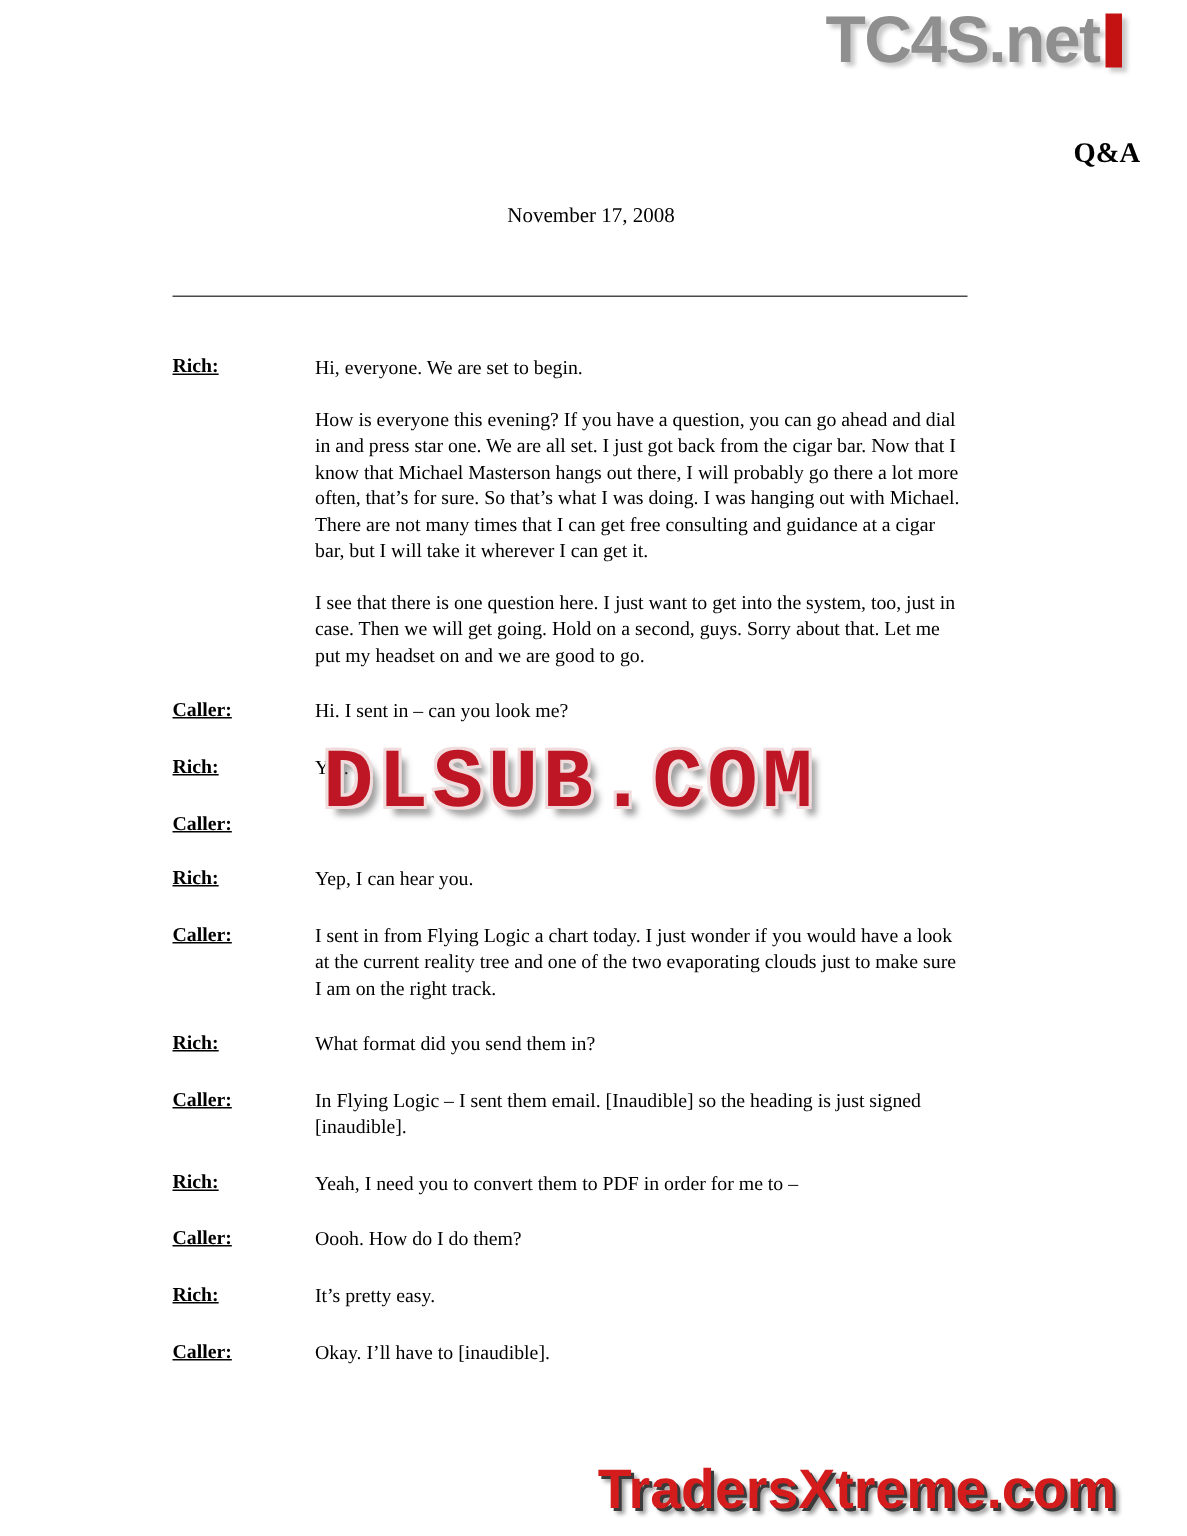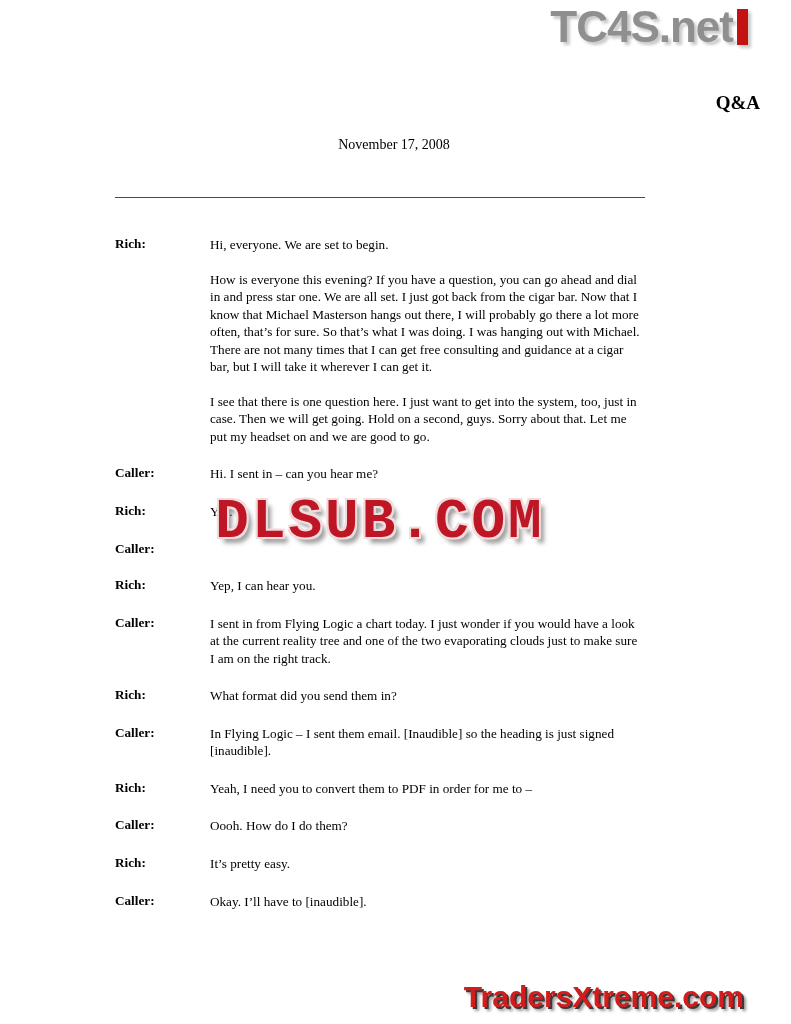--- a/index.html
+++ b/index.html
@@ -58,21 +58,21 @@
     height: 0;
   }
 
   
   .transcript {
     margin: 37px 115px 0 115px;
     font-size: 13.2px;
     line-height: 1.33;
   }
   .entry { display: flex; margin-bottom: 19px; }
-  .speaker { flex: 0 0 95px; width: 95px; font-weight: bold; }
+  .speaker { flex: 0 0 95px; width: 95px; font-weight: bold; text-decoration: underline; }
   .speech { flex: 1; }
   .speech p { margin: 1px 0 17px 0; }
   .speech p:last-child { margin-bottom: 0; }
 
   
   .stamp {
     position: absolute;
     top: 490px;
     left: 50%;
     transform: translateX(-50%);
@@ -91,21 +91,21 @@
     user-select: none;
   }
 
   
   .bottom-logo {
     position: absolute;
     bottom: 10px;
     right: 16px;
     font-family: "Liberation Sans", sans-serif;
     font-weight: bold;
-    font-size: 30px;
+    font-size: 37px;
     color: #d41c1c;
     white-space: nowrap;
     text-shadow:
       2px 2px 0 #3a3a3a,
       4px 4px 3px #9a9a9a;
     user-select: none;
   }
 </style>
 </head>
 <body>
@@ -128,21 +128,21 @@
         <div class="speaker">Rich:</div>
         <div class="speech">
           <p>Hi, everyone. We are set to begin.</p>
           <p>How is everyone this evening? If you have a question, you can go ahead and dial in and press star one. We are all set. I just got back from the cigar bar. Now that I know that Michael Masterson hangs out there, I will probably go there a lot more often, that’s for sure. So that’s what I was doing. I was hanging out with Michael. There are not many times that I can get free consulting and guidance at a cigar bar, but I will take it wherever I can get it.</p>
           <p>I see that there is one question here. I just want to get into the system, too, just in case. Then we will get going. Hold on a second, guys. Sorry about that. Let me put my headset on and we are good to go.</p>
         </div>
       </div>
       <div class="entry">
         <div class="speaker">Caller:</div>
         <div class="speech">
-          <p>Hi. I sent in – can you hear me?</p>
+          <p>Hi. I sent in – can you look me?</p>
         </div>
       </div>
       <div class="entry">
         <div class="speaker">Rich:</div>
         <div class="speech">
           <p>Yes.</p>
         </div>
       </div>
       <div class="entry">
         <div class="speaker">Caller:</div>

